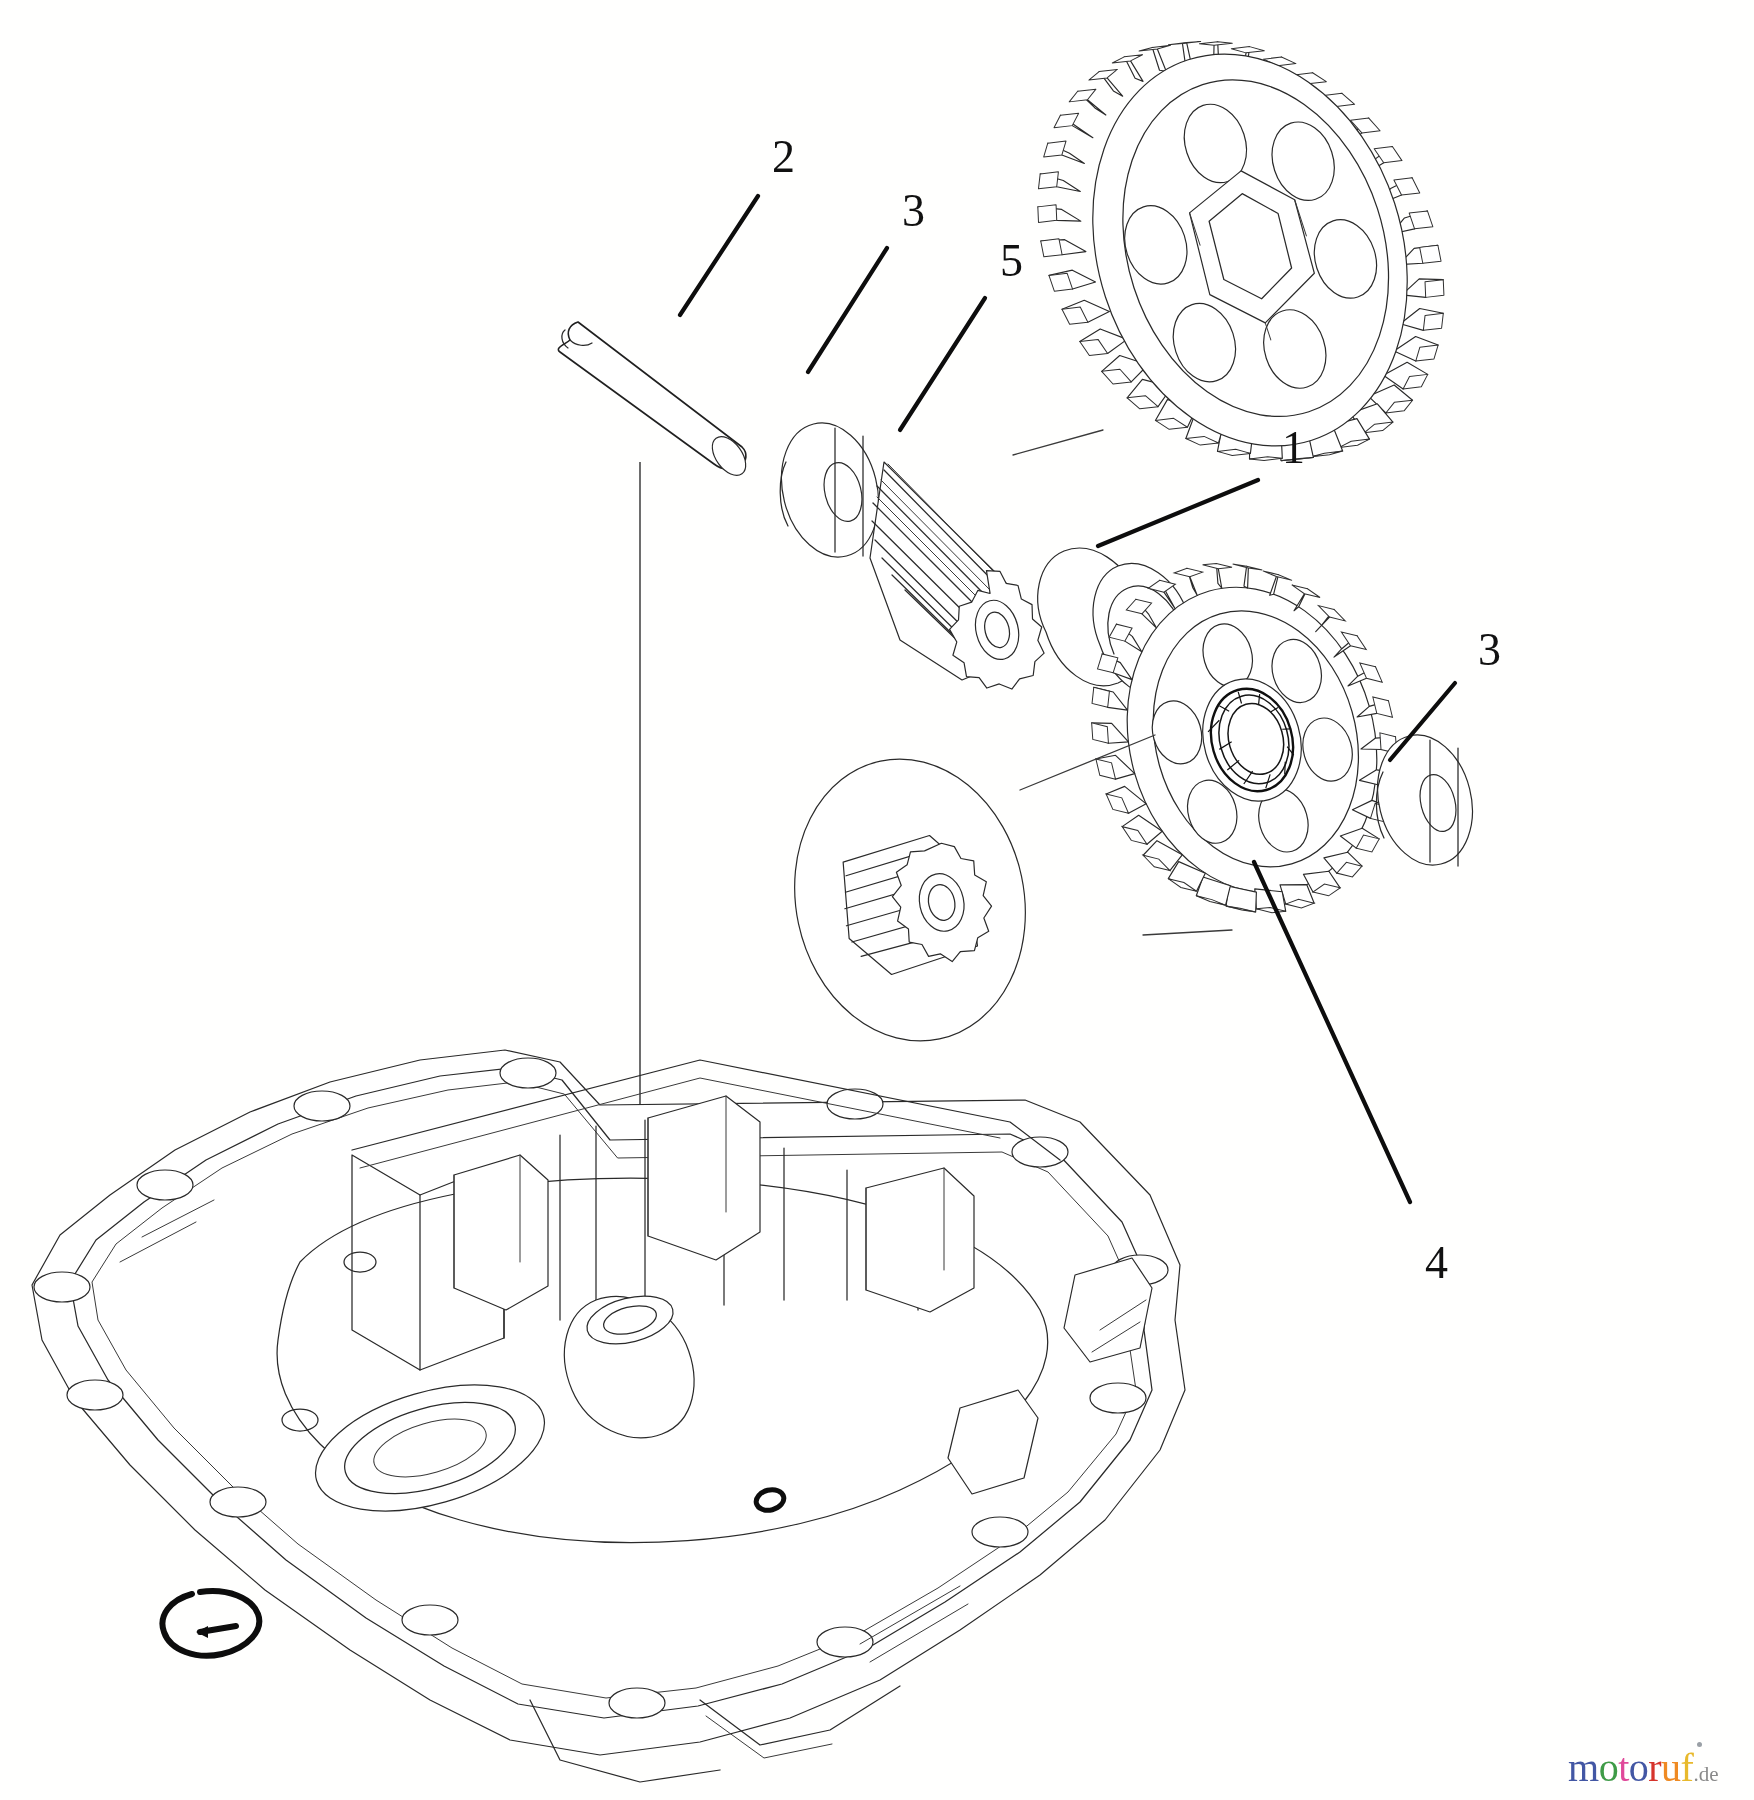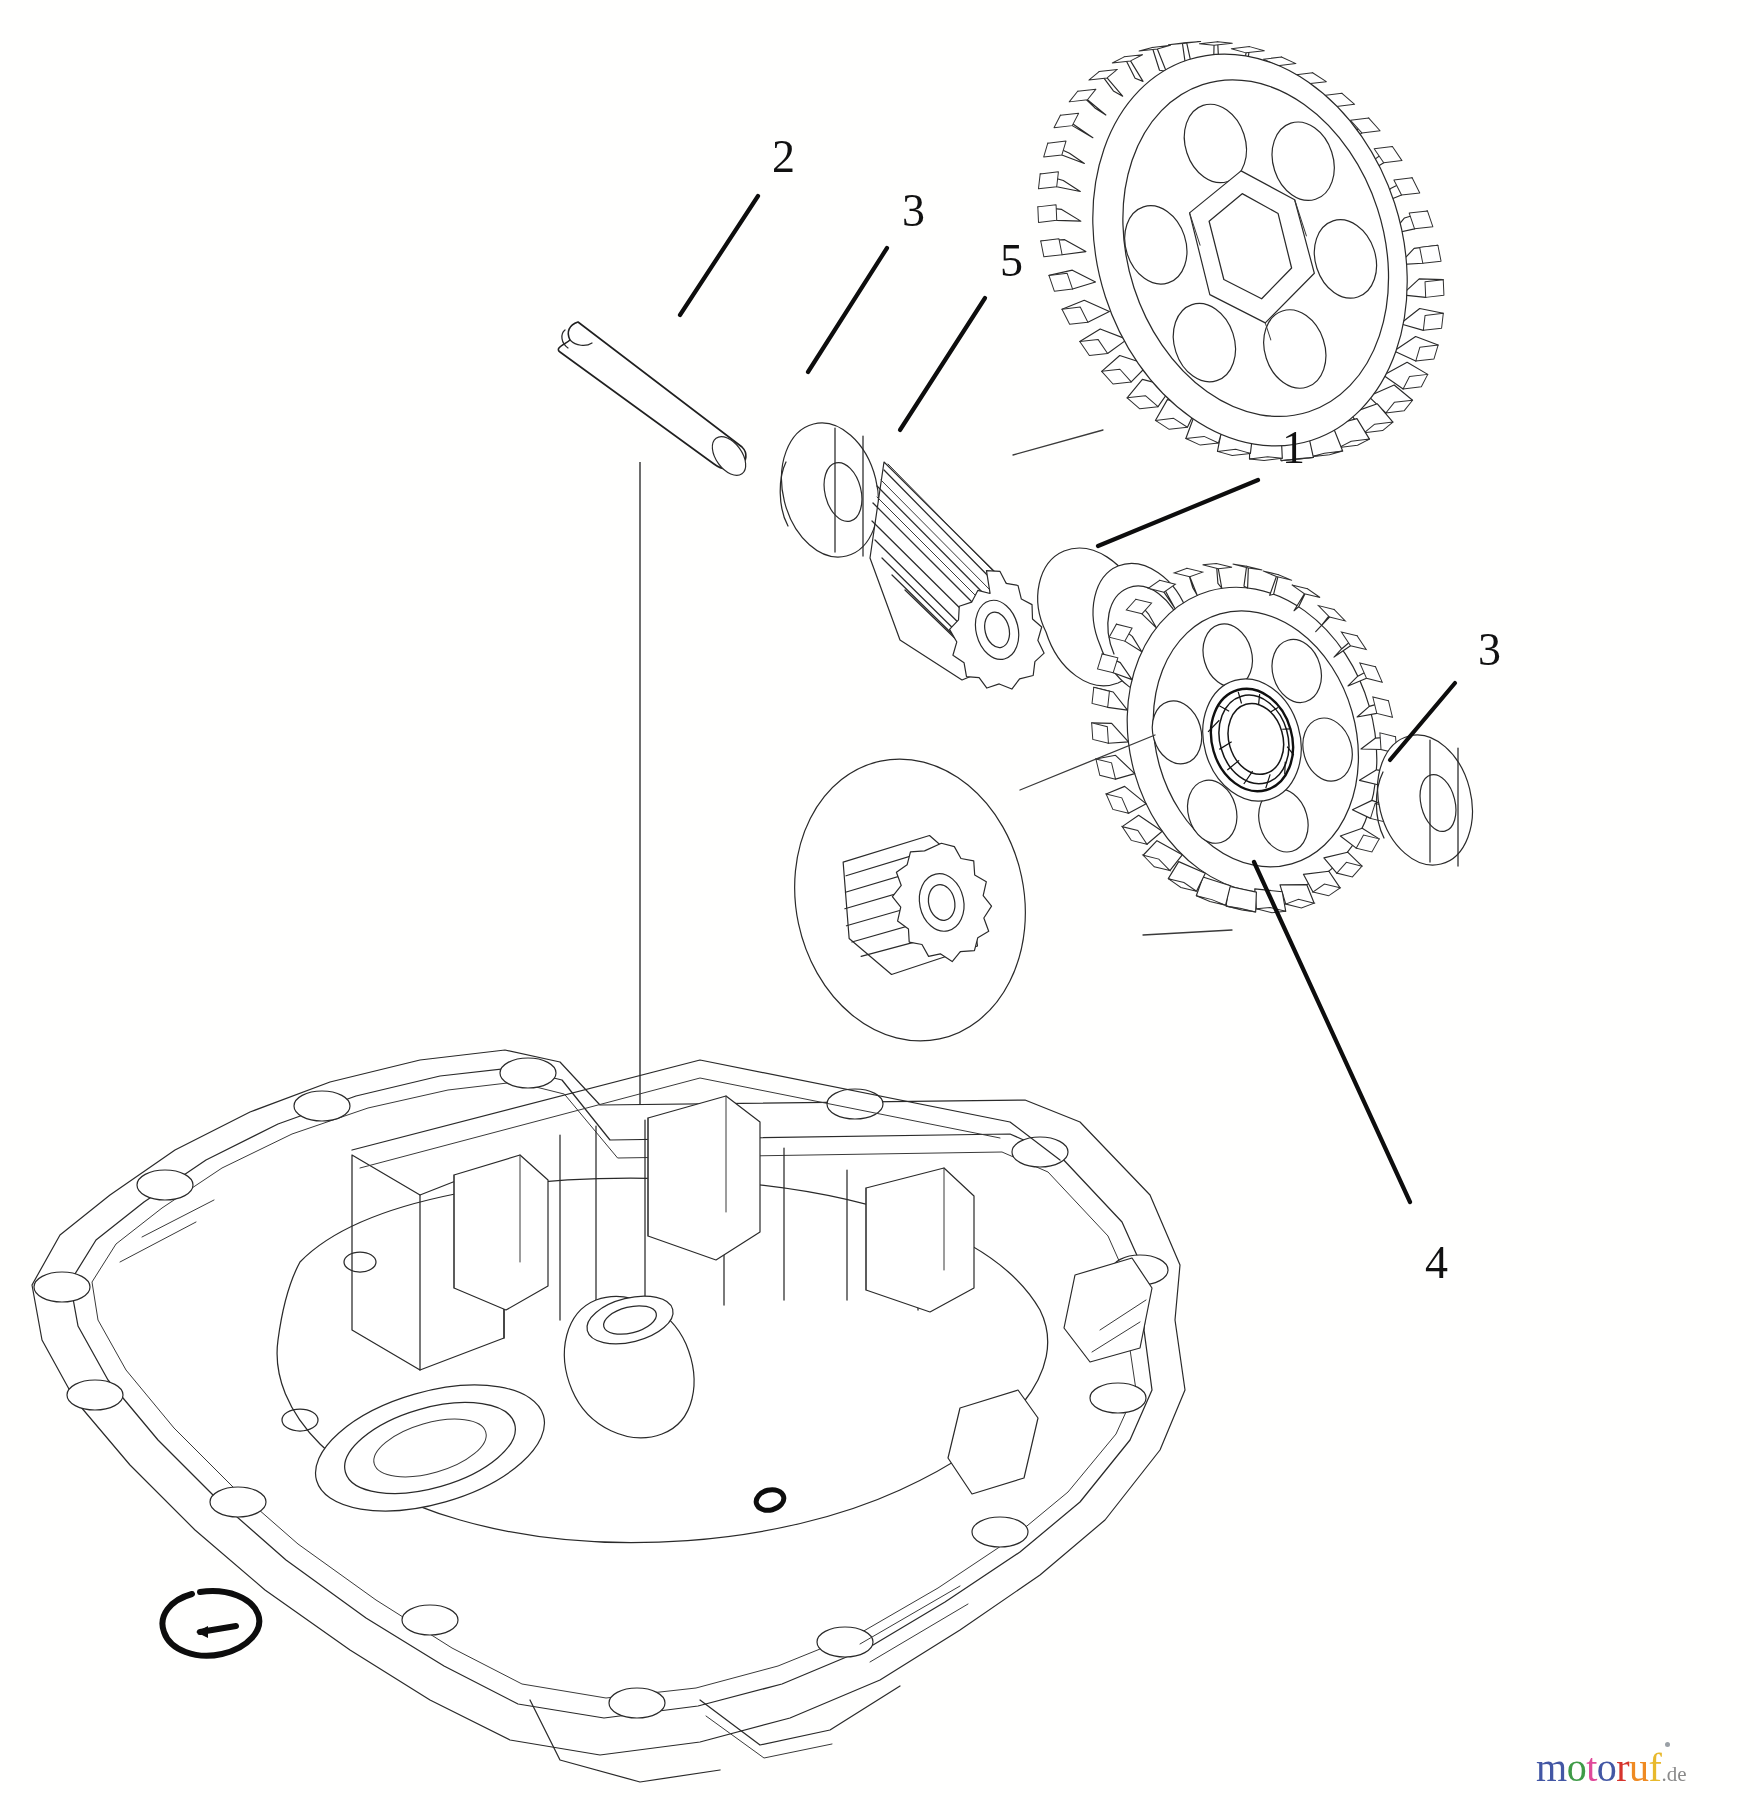--- a/index.html
+++ b/index.html
@@ -28,21 +28,21 @@
     position: absolute;
     font-family: "Liberation Serif", serif;
     font-size: 46px;
     color: #111111;
     line-height: 1;
     user-select: none;
   }
   
   #watermark {
     position: absolute;
-    left: 1536px;
+    left: 1568px;
     top: 1748px;
     font-family: "Liberation Serif", serif;
     font-size: 40px;
     letter-spacing: -0.5px;
     white-space: nowrap;
     line-height: 1;
   }
   #watermark .ch { position: relative; }
   #watermark .suffix {
     font-size: 21px;

